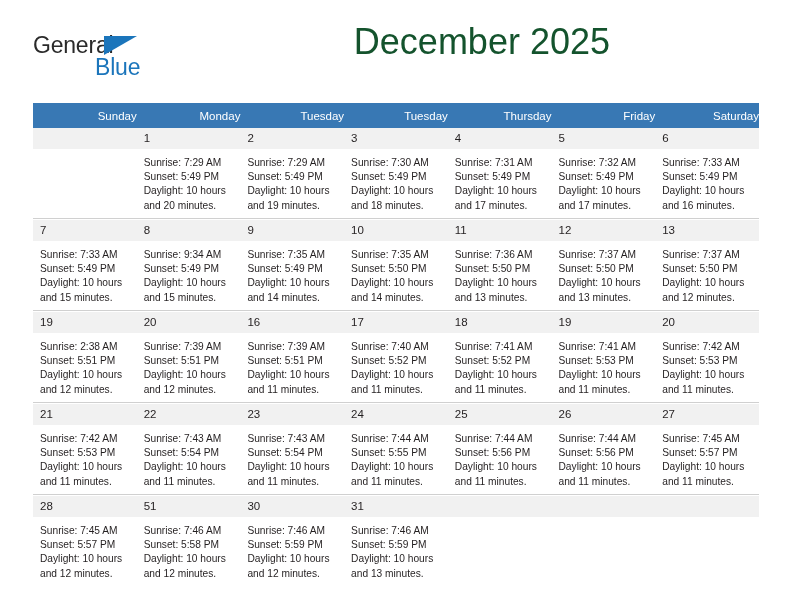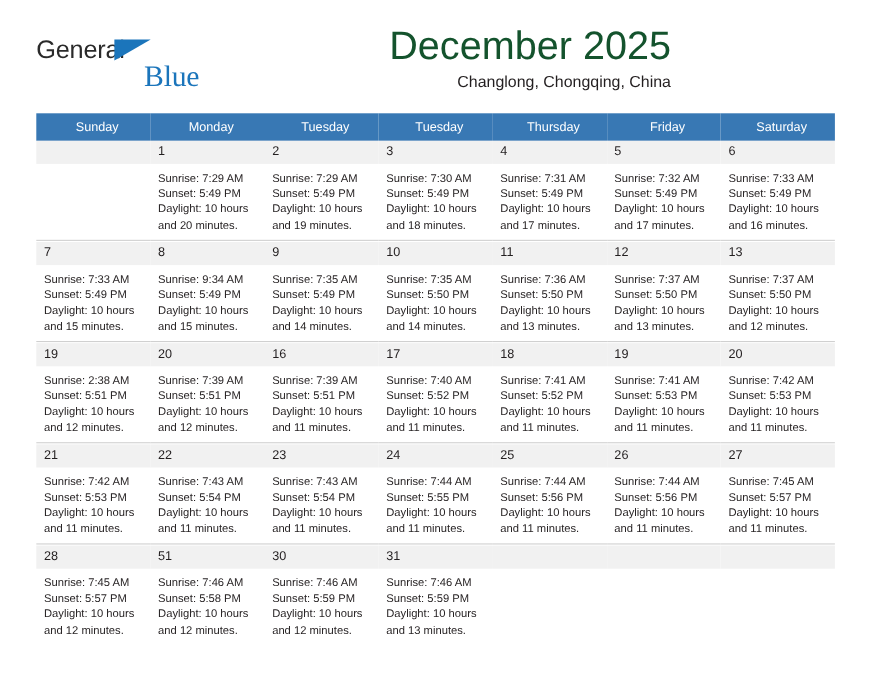--- a/index.html
+++ b/index.html
@@ -51,25 +51,24 @@
     top: 4px;
     width: 0;
     height: 0;
     border-left: 33px solid #1b75bb;
     border-bottom: 19px solid transparent;
   }
   .brand-blue {
     position: absolute;
     left: 62px;
     top: 22px;
-    font-size: 27px;
+    font-size: 23px;
     letter-spacing: -0.2px;
     color: #1b75bb;
-    font-family: Liberation Serif, serif;
-    margin-left: 36px;
+    font-family: Liberation Sans, sans-serif;
   }
 
   .titles {
     position: absolute;
     right: 0;
     top: 0;
     text-align: right;
   }
   .cal-title {
     font-size: 36px;
@@ -92,21 +91,21 @@
     top: 103px;
     width: 726px;
     border-collapse: collapse;
     table-layout: fixed;
   }
   .calendar th {
     background: #3878b4;
     color: #ffffff;
     font-size: 11.5px;
     font-weight: normal;
-    text-align: center;
+    text-align: right;
     padding: 6px 0 6px 7px;
     height: 13px;
     border: none;
   }
   .calendar td {
     vertical-align: top;
     padding: 0;
     border: none;
     height: 90px;
     width: 103.71px;
@@ -148,21 +147,20 @@
   <div class="header">
 
     <div class="brand">
       <span class="brand-general">General</span>
       <span class="brand-tri"></span>
       <span class="brand-blue">Blue</span>
     </div>
 
     <div class="titles">
       <div class="cal-title">December 2025</div>
-      <div class="cal-subtitle">Changlong, Chongqing, China</div>
     </div>
 
   </div>
 
   <table class="calendar">
     <thead>
       <tr>
         <th>Sunday</th>
         <th>Monday</th>
         <th>Tuesday</th>

